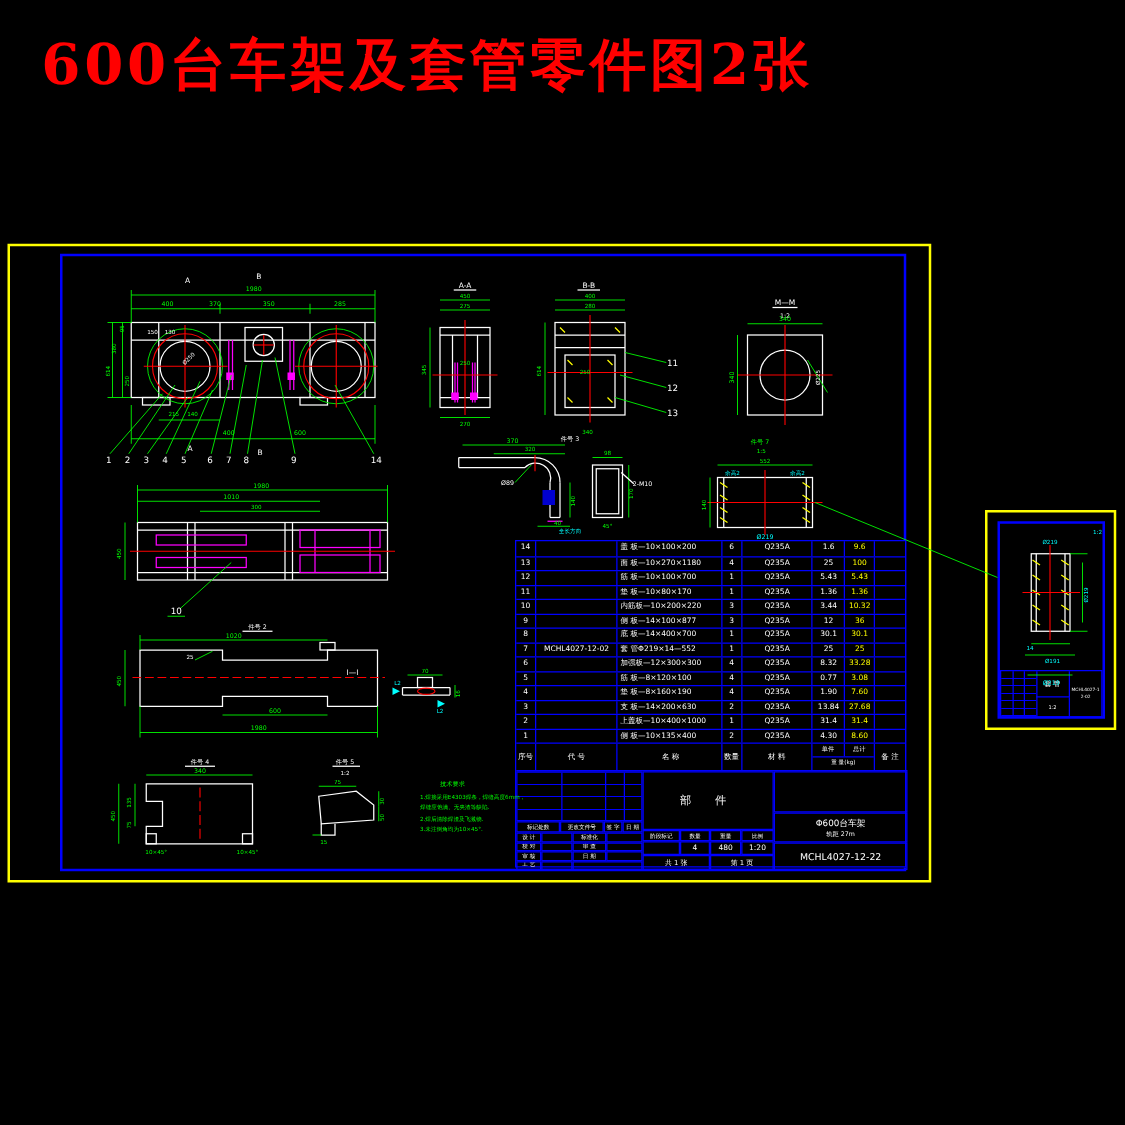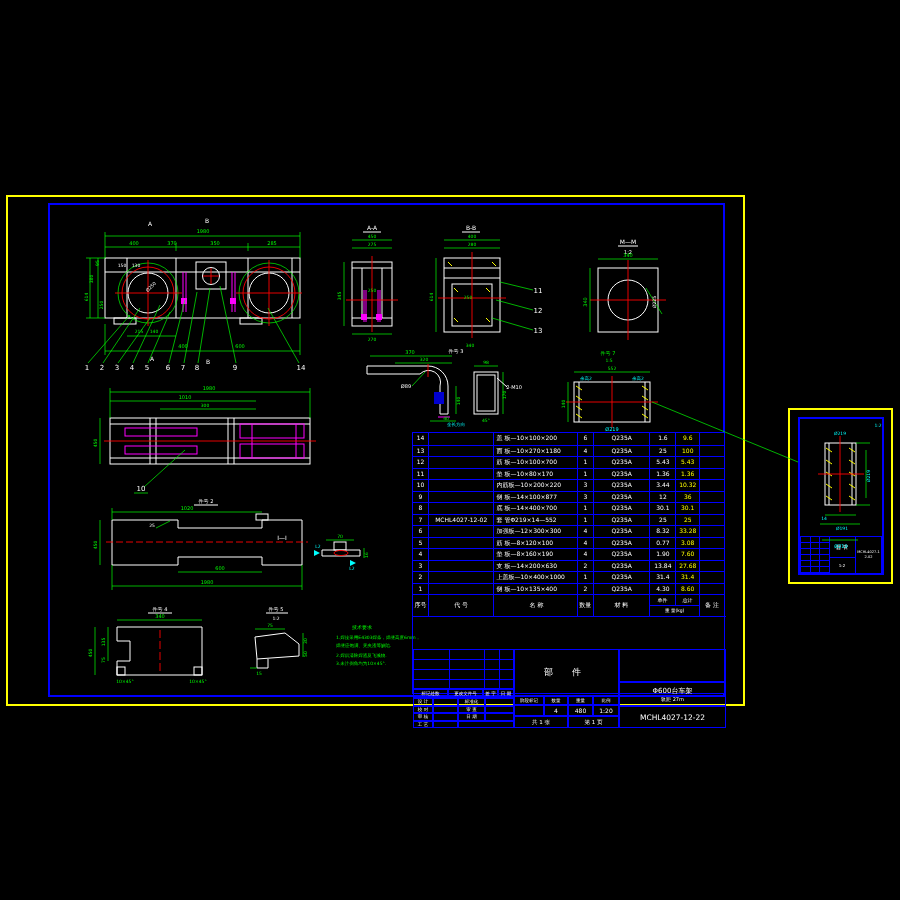--- a/index.html
+++ b/index.html
@@ -29,31 +29,32 @@
       overflow:hidden;white-space:nowrap;text-align:center;}
   .bc:first-child{border-left:none;}
   .w1{width:15px}.w2{width:66px}.w3{width:84px;text-align:left;padding-left:2px}.w4{width:16px}
   .w5{width:57px}.w6{width:26px}.w7{width:24px;color:#ffff00}.w8{width:25px}
   #bhead{display:flex;height:22px;box-sizing:border-box;border-top:1px solid #0000ff;}
   .hc{box-sizing:border-box;border-left:1px solid #0000ff;font-size:6px;display:flex;
       align-items:center;justify-content:center;}
   .hc:first-child{border-left:none;}
   #tblock{position:absolute;left:0;top:183px;width:313px;height:79px;border-top:1px solid #0000ff;}
   .tc{position:absolute;border:1px solid #0000ff;box-sizing:border-box;color:#fff;display:flex;
-      align-items:center;justify-content:center;overflow:hidden;text-align:left;margin-top:32px;}
+      align-items:center;justify-content:center;overflow:hidden;text-align:left;}
   .vline{position:absolute;top:0;width:1px;background:#0000ff;}
   
   #dtb{position:absolute;left:800px;top:536px;width:82px;height:38px;border:1px solid #0000ff;
        box-sizing:border-box;z-index:4;color:#fff;}
 </style>
 </head>
 <body>
 
 <div id="stage">
 
+  <h1 id="caption">600台车架及套管零件图2张</h1>
 
   <div class="sheet-y" style="left:6px;top:195px;width:739px;height:511px;"></div>
   <div class="frame-b" style="left:48px;top:203px;width:677px;height:494px;"></div>
 
   <div class="sheet-y" style="left:788px;top:408px;width:105px;height:176px;"></div>
   <div class="frame-b" style="left:798px;top:417px;width:86px;height:158px;"></div>
 
   <div id="bom">
     <div class="brow">
         <div class="bc w1">14</div>

